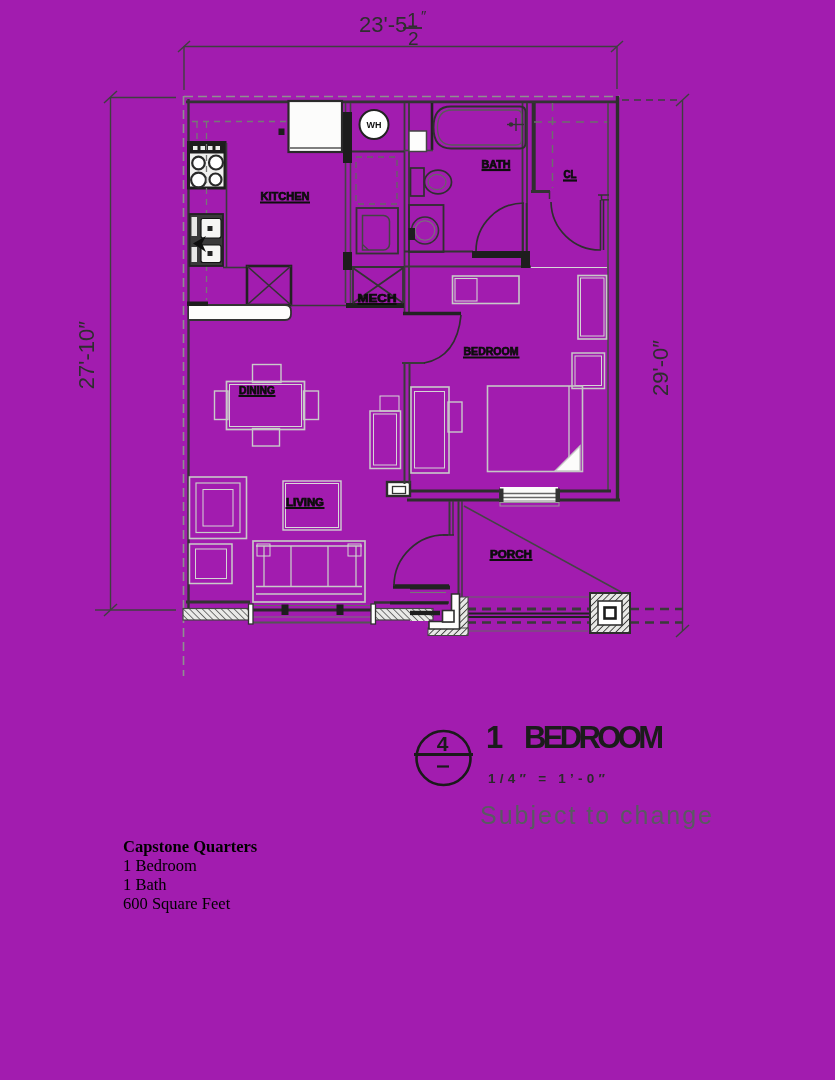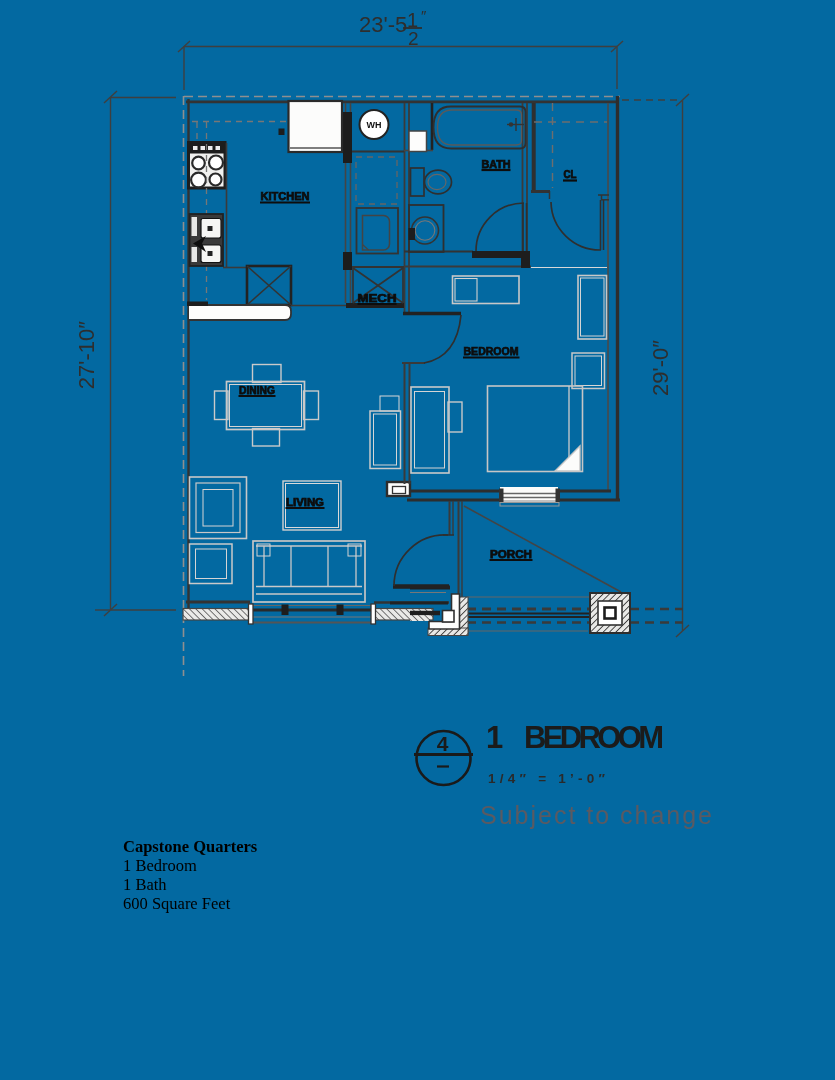--- a/index.html
+++ b/index.html
@@ -1,16 +1,16 @@
 <!DOCTYPE html>
 <html><head>
 <meta charset="utf-8">
 <style>
   html,body{margin:0;padding:0;background:#ffffff;}
-  #page{position:relative;width:835px;height:1080px;background:#0369a1;overflow:hidden;
+  #page{position:relative;width:835px;height:1080px;background:#a21caf;overflow:hidden;
         font-family:"Liberation Sans", sans-serif;}
   svg text{font-family:"Liberation Sans", sans-serif;}
 </style>
 </head>
 <body>
 <div id="page">
 <svg width="835" height="1080" viewBox="0 0 835 1080">
 <defs>
   <pattern id="hatch" width="4.5" height="4.5" patternUnits="userSpaceOnUse" patternTransform="rotate(45)">
     <rect width="4.5" height="4.5" fill="#e8e8e6"></rect>

